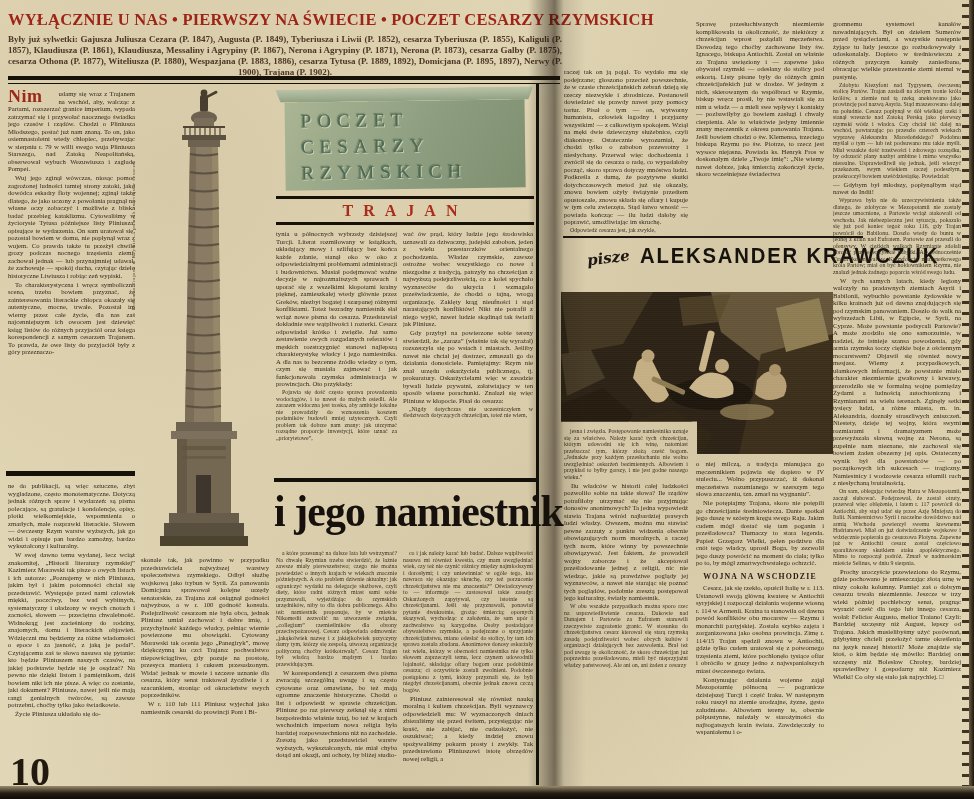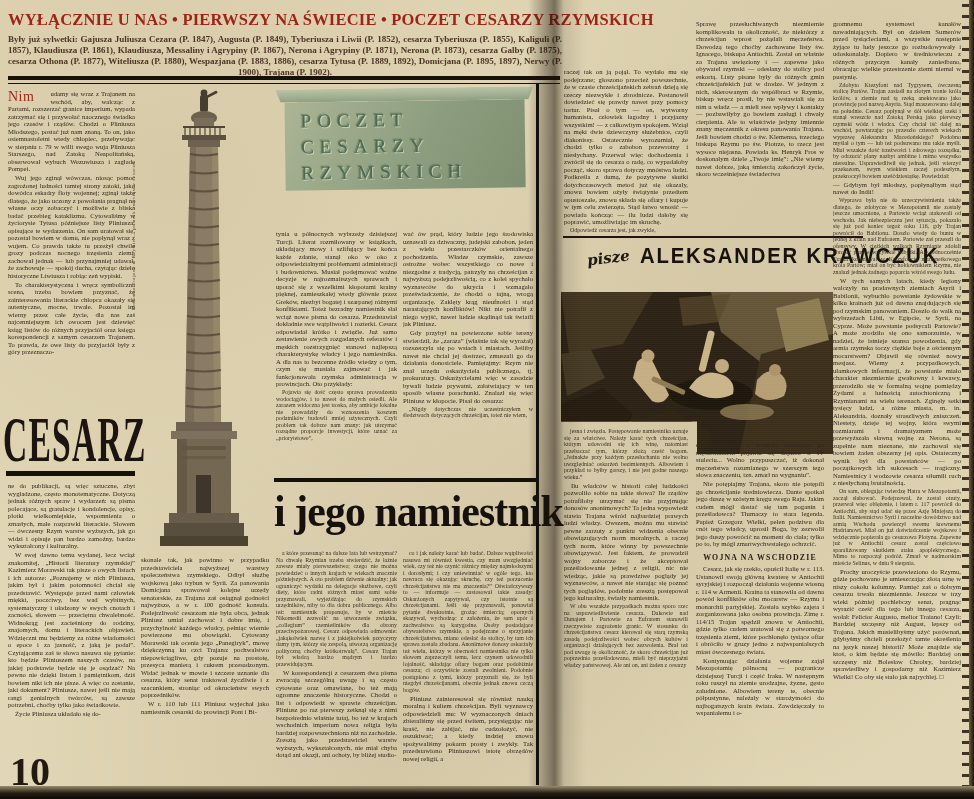--- a/index.html
+++ b/index.html
@@ -11,21 +11,21 @@
       radial-gradient(circle at 70% 55%, rgba(125,95,50,.12), transparent 48%),
       radial-gradient(circle at 40% 92%, rgba(90,60,30,.10), transparent 40%),
       radial-gradient(circle at 88% 12%, rgba(110,85,45,.10), transparent 35%),
       #e1d6b5;}
   .abs{position:absolute}
   .col{font-size:6.7px;line-height:7.5px;text-align:justify;color:#31281d;overflow:hidden}
   .para{text-indent:7px;margin:0 0 1.5px 0}
   .noind{text-indent:0}
   .small{font-size:5.9px;line-height:6.5px;text-indent:6px;color:#3a3124}
   .subhead{text-align:center;font-weight:bold;font-size:7.8px;letter-spacing:1.2px;text-indent:0;margin:6px 0 4px;color:#241c11}
-  .dropcap{float:left;font-weight:normal;font-size:14px;line-height:13px;color:#9c2a1a;margin:0 16px 0 0;letter-spacing:.5px}
+  .dropcap{float:left;font-weight:bold;font-size:18px;line-height:13px;color:#9c2a1a;margin:0 16px 0 0;letter-spacing:.5px}
   .masthead-title{font-weight:bold;font-size:16.5px;letter-spacing:.2px;color:#9d2416;text-align:center;white-space:nowrap}
   .masthead-intro{font-weight:bold;font-size:9px;line-height:11px;color:#4e3526;text-align:justify;text-align-last:center}
   .rule2{border-top:4px solid #171208;border-bottom:1.5px solid #171208;height:8px}
   .cesarz{font-weight:bold;font-size:56px;letter-spacing:2px;color:#1b1410;transform:scaleX(.6) scaleY(1.12);transform-origin:0 0;white-space:nowrap}
   .blackbar{background:#171208}
   .plaque{transform:rotate(-.8deg)}
   .plaque .cornice{height:13px;background:linear-gradient(#bcc4a8,#8fa083);box-shadow:0 2px 2px rgba(40,50,30,.45);clip-path:polygon(0 0,100% 0,98% 100%,2% 100%)}
   .plaque .stone{margin:0 9px;height:88px;background:linear-gradient(120deg,#aab594 0%,#8d9e80 55%,#7e9070 100%);padding:6px 0 0 16px}
   .plaque .stone div{font-size:19px;letter-spacing:6px;color:#4f6a52;line-height:26px;
     text-shadow:1px 1px 0 rgba(238,242,220,.55), -1px -1px 1px rgba(20,40,20,.35)}
@@ -59,23 +59,20 @@
 
   <div class="abs col" style="left:8px;top:90px;width:127px;height:314px">
     <span class="dropcap">Nim</span>
     <div>
         <p class="para noind">udamy się wraz z Trajanem na wschód, aby, walcząc z Partami, rozszerzać granice imperium, wypada zatrzymać się i przywołać naocznego świadka jego czasów i rządów. Chodzi o Pliniusza Młodszego, postać już nam znaną. To on, jako osiemnastoletni wtedy chłopiec, przebywając w sierpniu r. 79 w willi swego wuja Pliniusza Starszego, nad Zatoką Neapolitańską, obserwował wybuch Wezuwiusza i zagładę Pompei.</p>
         <p class="para ">Wuj jego zginął wówczas, niosąc pomoc zagrożonej ludności tamtej strony zatoki, jako dowódca eskadry floty wojennej; zginął także dlatego, że jako uczony z powołania pragnął na własne oczy zobaczyć i możliwie z bliska badać przebieg kataklizmu. Cytowaliśmy w życiorysie Tytusa późniejsze listy Pliniusza, opisujące te wydarzenia. On sam uratował się, pozostał bowiem w domu, nie popłynął wraz z wujem. Co prawda także tu przeżył chwile grozy podczas nocnego trzęsienia ziemi, zachował jednak — lub przynajmniej udawał, że zachowuje — spokój ducha, czytając dzieło historyczne Liwiusza i robiąc zeń wypiski.</p>
         <p class="para ">To charakterystyczna i wręcz symboliczna scena, trzeba bowiem przyznać, że zainteresowania literackie chłopca okazały się autentyczne, mocne, trwałe. Pozostał im wierny przez całe życie, dla nas zaś najcenniejszym ich owocem jest dziewięć ksiąg listów do różnych przyjaciół oraz księga korespondencji z samym cesarzem Trajanem. To prawda, że owe listy do przyjaciół były z góry przeznaczo-</p>
       </div>
   </div>
 
-  <div class="abs" style="left:3px;top:404px;width:140px;height:66px;overflow:visible">
-    <div class="cesarz">CESARZ</div>
-  </div>
   <div class="abs blackbar" style="left:6px;top:471px;width:129px;height:5px"></div>
 
   <div class="abs col" style="left:8px;top:482px;width:127px;height:268px">
       <p class="para noind">ne do publikacji, są więc sztuczne, zbyt wygładzone, często monotematyczne. Dotyczą jednak różnych spraw i wydarzeń: są pisma polecające, są gratulacje i kondolencje, opisy, plotki wielkomiejskie, wspomnienia o zmarłych, małe rozprawki literackie. Słowem — ówczesny Rzym warstw wyższych, jak go widzi i opisuje pan bardzo zamożny, bardzo wykształcony i kulturalny.</p>
       <p class="para ">W swej dawno temu wydanej, lecz wciąż znakomitej, „Historii literatury rzymskiej” Kazimierz Morawski tak pisze o owych listach i ich autorze: „Poznajemy w nich Pliniusza, jakim był i jakim potomności chciał się przedstawić. Występuje przed nami człowiek miękki, poczciwy, bez wad wybitnych, systematyczny i uładzony w swych cnotach i zacności, słowem — przeciętna chwalebność. Widnokrąg jest zacieśniony do rodziny, znajomych, domu i literackich objawień. Wdzięczni mu będziemy za różne wiadomości o epoce i za jasność, z jaką je podał”. Czytającemu zaś te słowa nasuwa się pytanie: kto będzie Pliniuszem naszych czasów, na jakiej podstawie będzie się je osądzać? Na pewno nie dzięki listom i pamiętnikom, dziś bowiem nikt ich nie pisze. A więc co zostanie, jaki dokument? Pliniusze, nawet jeśli nie mają rangi genialnych twórców, są zawsze potrzebni, choćby tylko jako świadkowie.</p>
       <p class="para ">Życie Pliniusza układało się do-</p>
     </div>
 
   <div class="abs pagenum" style="left:10px;top:748px">10</div>
 
@@ -139,20 +136,23 @@
     </svg>
   </div>
 
   <div class="abs plaque" style="left:276px;top:88px;width:258px">
     <div class="cornice"></div>
     <div class="stone">
       <div>POCZET</div>
       <div>CESARZY</div>
       <div>RZYMSKICH</div>
     </div>
+  </div>
+  <div class="abs trajanband" style="left:276px;top:196px;width:258px">
+    <span>TRAJAN</span>
   </div>
 
   <div class="abs col" style="left:276px;top:230px;width:121px;height:246px">
       <p class="para noind">tynia u północnych wybrzeży dzisiejszej Turcji. Literat rozmiłowany w książkach, układający mowy i szlifujący bez końca każde zdanie, stanął oko w oko z odpowiedzialnymi problemami administracji i budownictwa. Musiał podejmować ważne decyzje w najrozmaitszych sprawach i uporać się z wszelkimi kłopotami krainy pięknej, zamieszkałej wtedy głównie przez Greków, niezbyt bogatej i szarpanej różnymi konfliktami. Toteż bezradny namiestnik słał wciąż nowe pisma do cesarza. Przedstawiał dokładnie swe wątpliwości i rozterki. Cesarz odpowiadał krótko i zwięźle. Już samo zestawienie owych rozgadanych referatów i męskich rozstrzygnięć stanowi najlepszą charakterystykę władcy i jego namiestnika. A dla nas to bezcenne źródło wiedzy o tym, czym się musiała zajmować i jak funkcjonowała rzymska administracja w prowincjach. Oto przykłady:</p>
       <p class="para small">Pojawia się dość często sprawa prowadzenia wodociągów, i to nawet do małych osiedli. Ale zarazem widoczna jest troska, aby ambicje lokalne nie prowadziły do wznoszenia kosztem podatników budowli mniej użytecznych. Czyli problem tak dobrze nam znany: jak utrzymać rozsądne proporcje inwestycji, które uznać za „priorytetowe”,</p>
     </div>
   <div class="abs col" style="left:403px;top:230px;width:130px;height:246px">
       <p class="para noind">wać ów prąd, który ludzie jego środowiska uznawali za dziwaczny, judejski zabobon, jeden z wielu przestarczków orientalnego pochodzenia. Władze rzymskie, zawsze ostrożne wobec wszystkiego co nowe i niezgodne z tradycją, patrzyły na chrześcijan z najwyższą podejrzliwością, co z kolei spychało wyznawców do ukrycia i wzmagało przeświadczenie, że chodzi o tajną, wrogą organizację. Zaklęty krąg nieufności i stąd narastających konfliktów! Nikt nie potrafił z niego wyjść, nawet ludzie skądinąd tak światli jak Pliniusz.</p>
       <p class="para ">Gdy przybył na powierzone sobie tereny stwierdził, że „zaraza” (właśnie tak się wyrażał) rozszerzyła się po wsiach i miastach. Jeśliby nawet nie chciał jej dostrzec, zmuszali go do działania donosiciele. Pamiętajmy: Rzym nie znał urzędu oskarżyciela publicznego, tj. prokuratury. Oskarżycielami więc w zasadzie bywali ludzie prywatni, załatwiający w ten sposób własne porachunki. Znalazł się więc Pliniusz w kłopocie. Pisał do cesarza:</p>
       <p class="para small">„Nigdy dotychczas nie uczestniczyłem w śledztwach dotyczących chrześcijan, toteż nie wiem,</p>
@@ -210,21 +210,21 @@
       <polygon points="60,132 112,118 152,142 142,162 70,162" fill="#2e2312"></polygon>
       <polygon points="0,62 30,58 44,86 6,104" fill="#564a2e" opacity=".6"></polygon>
     </svg>
   </div>
 
   <div class="abs col" style="left:564px;top:428px;width:124px;height:354px">
       <p class="para small noind">jesna i zwięzła. Postępowanie namiestnika uznaje się za właściwe. Należy karać tych chrześcijan, którym udowodni się ich winę, natomiast przebaczać tym, którzy złożą cześć bogom. „Jednakże przy każdym przesłuchaniu nie wolno uwzględniać oskarżeń bezimiennych. Albowiem i przykład to byłby gorszy, i nie jest godne naszego wieku.”</p>
       <p class="para ">Ilu władców w historii całej ludzkości pozwoliło sobie na takie słowa? Ile rządów potrafiłoby utrzymać się nie przyjmując donosów anonimowych? Ta jedna wypowiedź stawia Trajana wśród najbardziej prawych ludzi władzy. Owszem, można mu stawiać pewne zarzuty z punktu widzenia obecnie obowiązujących norm moralnych, a raczej tych norm, które winny by powszechnie obowiązywać. Jest faktem, że prowadził wojny zaborcze i że akceptował prześladowanie jednej z religii, nic nie wiedząc, jakie są prawdziwe poglądy jej wyznawców, a nawet nie starając się poznać tych poglądów, podobnie zresztą postępował jego kulturalny, światły namiestnik.</p>
       <p class="para small">W obu wszakże przypadkach można sporo rzec na usprawiedliwienie cesarza. Dakowie nad Dunajem i Partowie za Eufratem stanowili rzeczywiste zagrożenie granic. W stosunku do chrześcijaństwa cesarz kierował się starą rzymską zasadą podejrzliwości wobec obcych kultów i organizacji działających bez zezwolenia. Brał też pod uwagę tę okoliczność, że skoro chrześcijan już poprzednio prześladowano, mieli być nieprzyjaźni władzy państwowej. Ale ani on, ani żaden z cesarzy</p>
     </div>
-  <div class="abs col" style="left:696px;top:441px;width:128px;height:322px">
+  <div class="abs col" style="left:696px;top:460px;width:128px;height:322px">
       <p class="para noind">o niej milczą, a tradycja mianująca go męczennikiem pojawia się dopiero w IV stuleciu... Wolno przypuszczać, iż dokonał męczeństwa rozumianego w szerszym tego słowa znaczeniu, tzn. zmarł na wygnaniu”.</p>
       <p class="para ">Nie potępiajmy Trajana, skoro nie potępili go chrześcijanie średniowiecza. Dante spotkał jego duszę w szóstym kręgu swego Raju. Jakim cudem mógł dostać się tam poganin i prześladowca? Tłumaczy to stara legenda. Papież Grzegorz Wielki, pełen podziwu dla cnót tego władcy, uprosił Boga, by zezwolił jego duszy powrócić na moment do ciała; tylko po to, by mógł zmartwychwstałego ochrzcić.</p>
       <p class="para subhead">WOJNA NA WSCHODZIE</p>
       <p class="para ">Cesarz, jak się rzekło, opuścił Italię w r. 113. Ustanowił swoją główną kwaterę w Antiochii syryjskiej i rozpoczął działania wojenne wiosną r. 114 w Armenii. Kraina ta stanowiła od dawna powód konfliktów obu mocarstw — Rzymu i monarchii partyjskiej. Została szybko zajęta i zorganizowana jako osobna prowincja. Zimę r. 114/15 Trajan spędził znowu w Antiochii, gdzie tylko cudem uratował się z potwornego trzęsienia ziemi, które pochłonęło tysiące ofiar i obróciło w gruzy jedno z najwspanialszych miast ówczesnego świata.</p>
       <p class="para ">Kontynuując działania wojenne zajął Mezopotamię północną — pogranicze dzisiejszej Turcji i część Iraku. W następnym roku ruszył na ziemie urodzajne, żyzne, gęsto zaludnione. Albowiem tereny te, obecnie półpustynne, należały w starożytności do najbogatszych krain świata. Zawdzięczały to wspaniałemu i o-</p>
     </div>
   <div class="abs col" style="left:833px;top:20px;width:128px;height:762px">
       <p class="para noind">gromnemu systemowi kanałów nawadniających. Był on dziełem Sumerów przed tysiącleciami, a wszystkie następnie żyjące tu ludy jeszcze go rozbudowywały i udoskonalały. Dopiero w średniowieczu z różnych przyczyn kanały zaniedbano, obracając wielkie przestrzenie ziemi niemal w pustynię.</p>
       <p class="para small">Zdobyto Ktezyfont nad Tygrysem, ówczesną stolicę Partów. Trajan zasiadł na złotym tronie króla królów, a ziemie nad tą rzeką anektowano jako prowincję pod nazwą Asyria. Stąd maszerowano dalej na południe. Cesarz popłynął w dół wielkiej rzeki i stanął wreszcie nad Zatoką Perską jako pierwszy rzymski wódz i władca. Czy chciał iść dalej na wschód, powtarzając po przeszło czterech wiekach wyprawę Aleksandra Macedońskiego? Podobno myślał o tym — lub też podsuwano mu takie myśli. Miał wszakże dość trzeźwości i zdrowego rozsądku, by odrzucić plany nazbyt ambitne i mimo wszystko nierealne. Usprawiedliwił się jednak, jeśli wierzyć przekazom, swym wiekiem raczej podeszłym, przekroczył bowiem sześćdziesiątkę. Powiedział:</p>
       <p class="para noind">— Gdybym był młodszy, popłynąłbym stąd nawet do Indii!</p>

